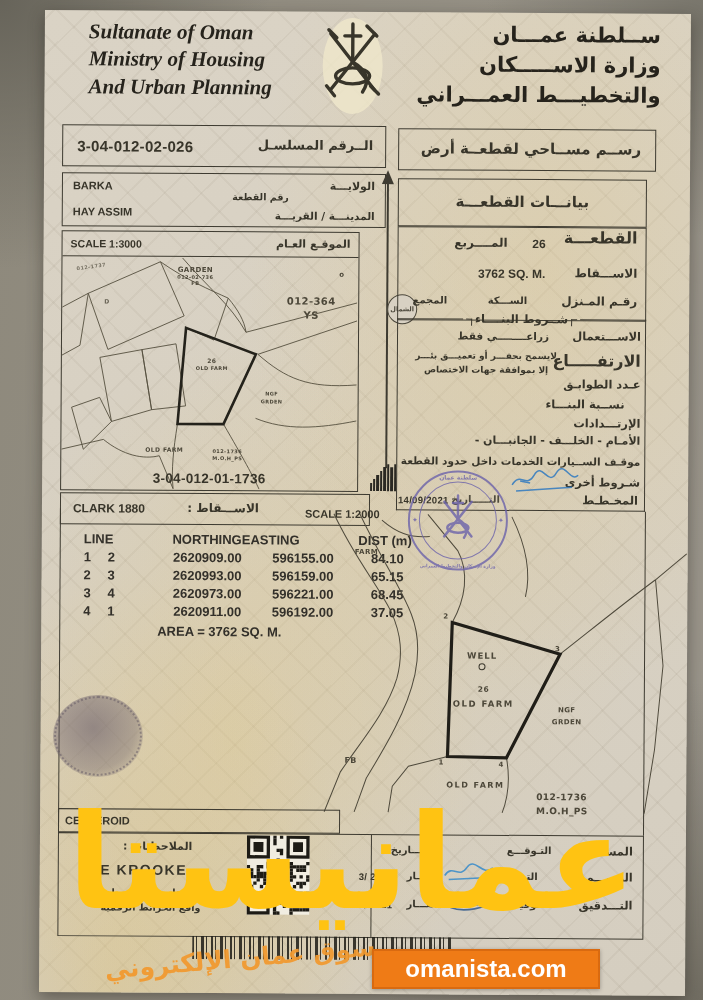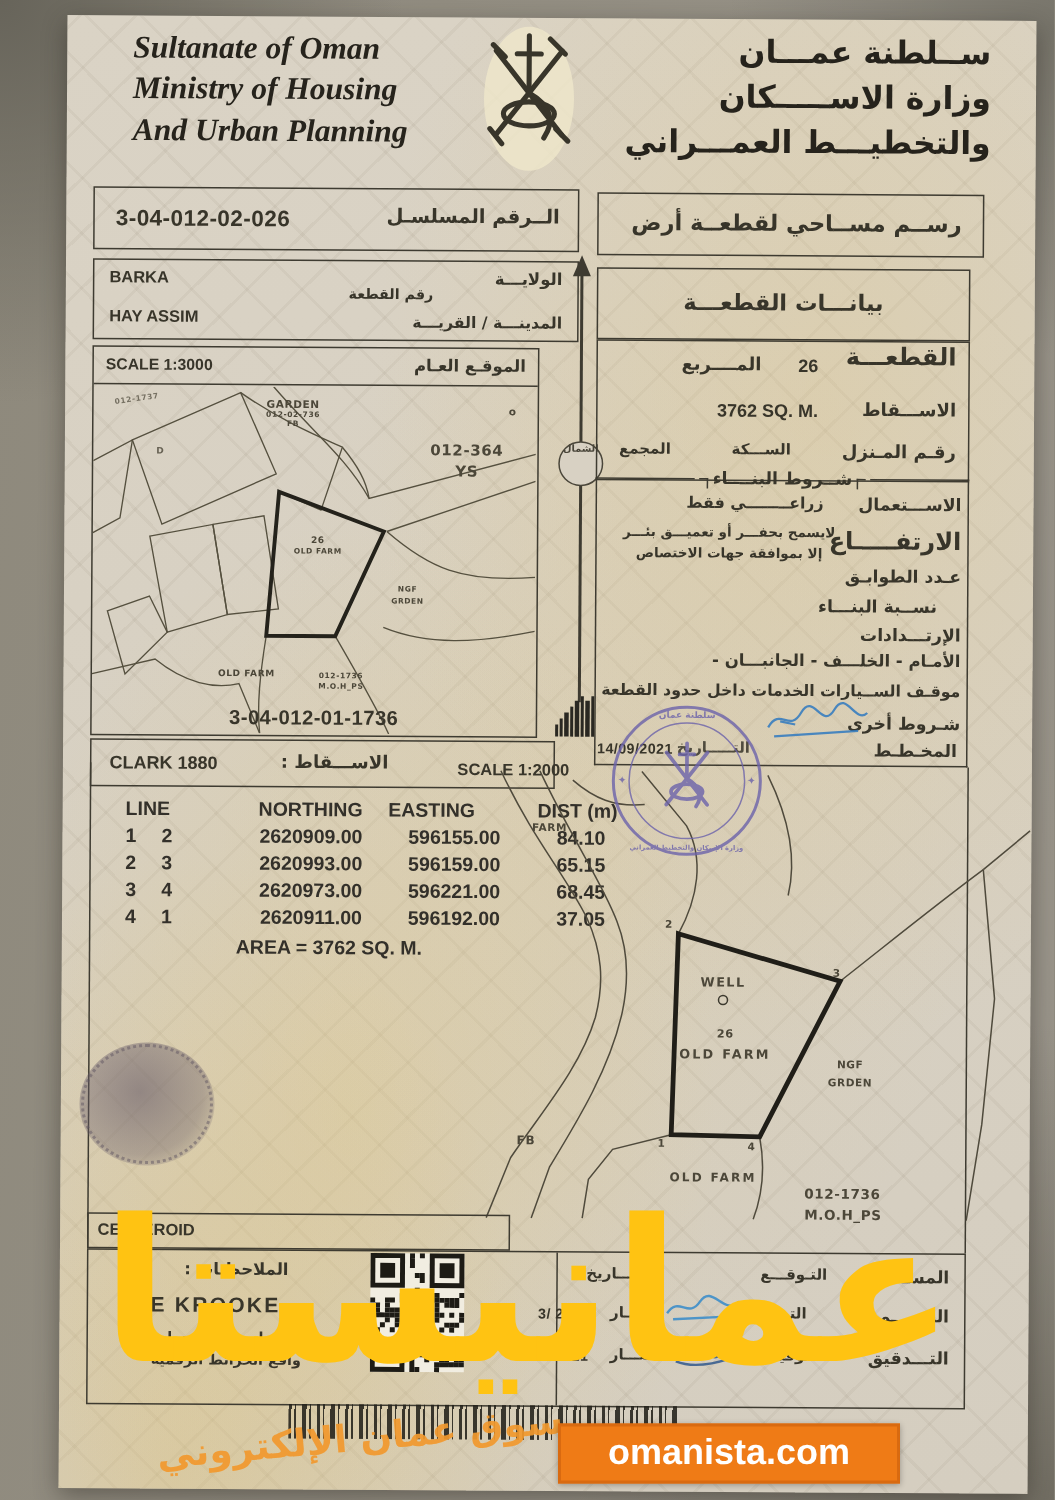--- a/index.html
+++ b/index.html
@@ -131,21 +131,21 @@
       <span class="ml" style="left:84px;top:214px;font-size:6px">OLD FARM</span>
       <div class="ml c" style="left:138px;top:216px;width:56px;font-size:5px;line-height:1.4">
         <div>012-1736</div>
         <div>M.O.H_PS</div>
       </div>
       <span class="t mono-num b c" style="left:0;right:0;bottom:4px;font-size:13.5px">3-04-012-01-1736</span>
     </div>
 
     <div style="position:absolute;left:343px;top:170px;width:2px;height:286px;background:#3e3b31"></div>
     <div style="position:absolute;left:338px;top:158px;width:0;height:0;border-left:6px solid transparent;border-right:6px solid transparent;border-bottom:14px solid #3e3b31"></div>
-    <div style="position:absolute;left:329px;top:282px;width:30px;height:30px;border:1.4px solid #4a463a;border-radius:50%;background:#d8d1c3;display:flex;justify-content:center">
+    <div style="position:absolute;left:344px;top:282px;width:30px;height:30px;border:1.4px solid #4a463a;border-radius:50%;background:#d8d1c3;display:flex;align-items:center;justify-content:center">
       <span class="rtl" style="font-size:6.5px;color:#4a463a;font-weight:bold">الشمال</span>
     </div>
     <div style="position:absolute;left:328px;top:452px;display:flex;align-items:flex-end;gap:1px">
       <div style="width:2px;height:8px;background:#2a2822"></div>
         <div style="width:2px;height:12px;background:#2a2822"></div>
         <div style="width:3px;height:16px;background:#2a2822"></div>
         <div style="width:2px;height:20px;background:#2a2822"></div>
         <div style="width:3px;height:24px;background:#2a2822"></div>
         <div style="width:2px;height:27px;background:#2a2822"></div>
         <div style="width:3px;height:24px;background:#2a2822"></div>
@@ -202,21 +202,21 @@
       <span class="t rtl b" style="right:110px;top:7px;font-size:12px">الاســـقاط :</span>
     </div>
     <span class="t sans b" style="left:263px;top:496px;font-size:11px">SCALE 1:2000</span>
 
     <div style="position:absolute;left:18px;top:498px;width:586px;height:324px;border-left:1.6px solid #3e3b31;border-right:1.6px solid #3e3b31"></div>
 
     <div class="t sans" style="left:42px;top:520px;font-size:13px;font-weight:bold;color:#33302a;line-height:18px">
       <div style="display:flex">
         <span style="width:58px">LINE</span>
         <span style="width:100px;text-align:right">NORTHING</span>
-        <span style="width:92px;text-align:center">EASTING</span>
+        <span style="width:92px;text-align:left">EASTING</span>
         <span style="width:78px;text-align:right">DIST (m)</span>
       </div>
       <div style="display:flex">
         <span style="width:24px">1</span>
           <span style="width:34px">2</span>
         <span style="width:100px;text-align:right">2620909.00</span>
         <span style="width:92px;text-align:right">596155.00</span>
         <span style="width:70px;text-align:right">84.10</span>
       </div>
       <div style="display:flex">

